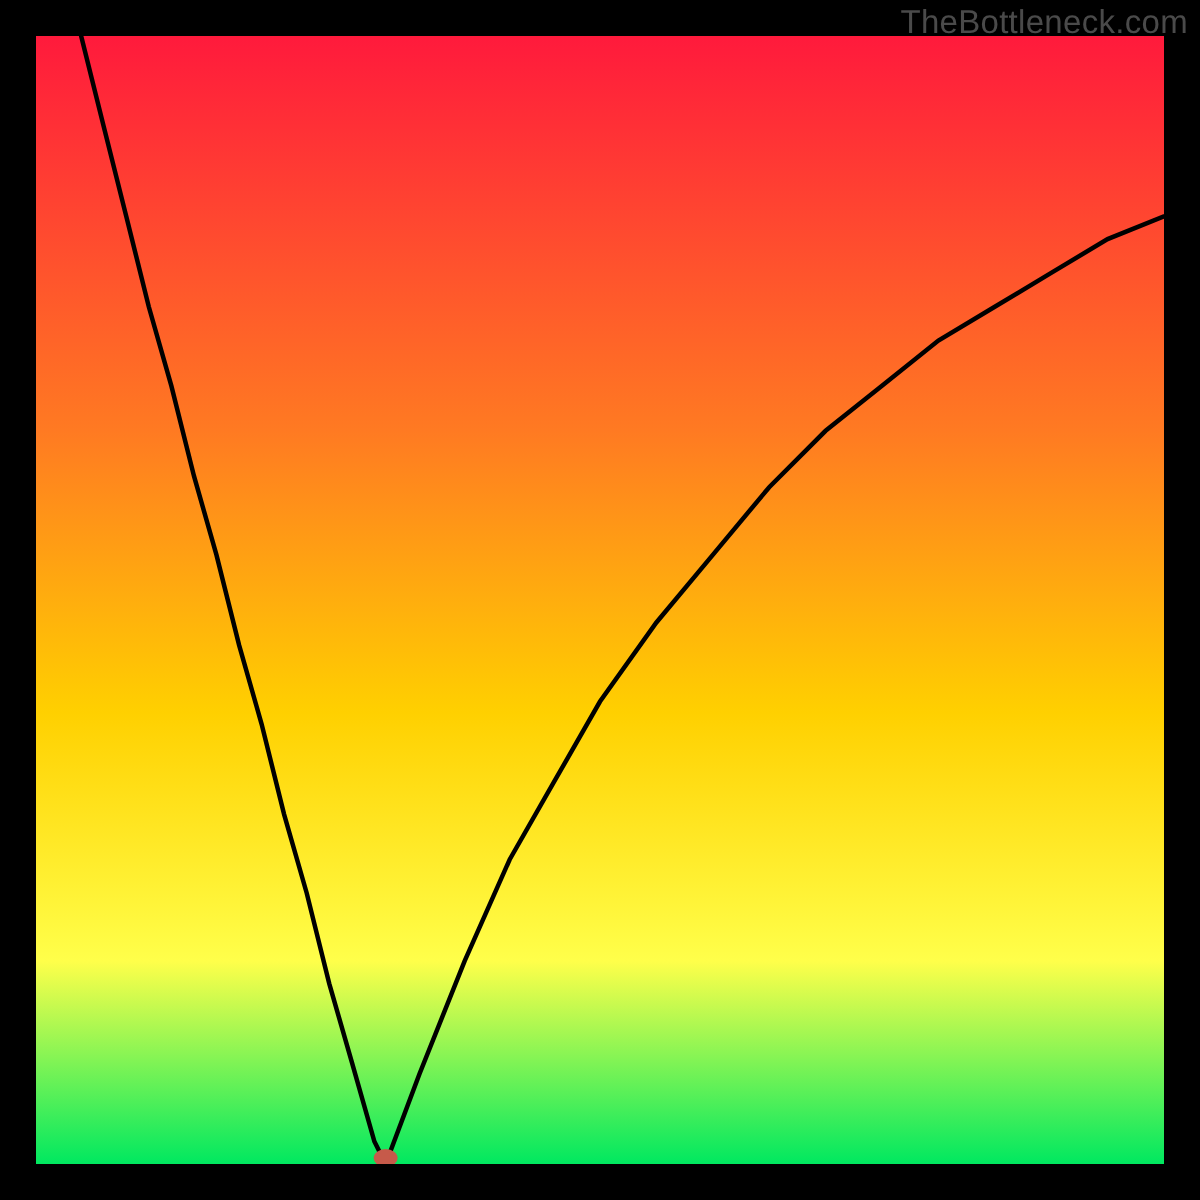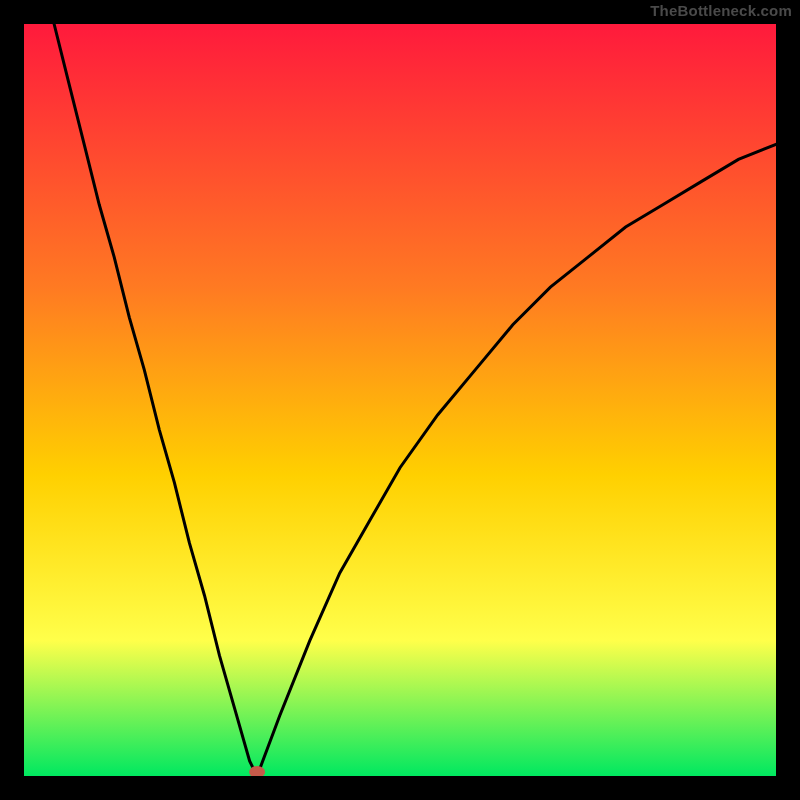--- a/index.html
+++ b/index.html
@@ -24,22 +24,22 @@
     left: 0;
     top: 0;
     width: 752px;
     height: 752px;
   }
   .watermark {
     position: absolute;
     top: 2px;
     right: 8px;
     color: #4a4a4a;
-    font-size: 15px;
-    font-weight: 700;
+    font-size: 22px;
+    font-weight: 400;
     letter-spacing: 0.2px;
     z-index: 10;
   }
 </style>
 </head>
 <body>
 
 <div class="watermark">TheBottleneck.com</div>
 
 <div class="frame">

